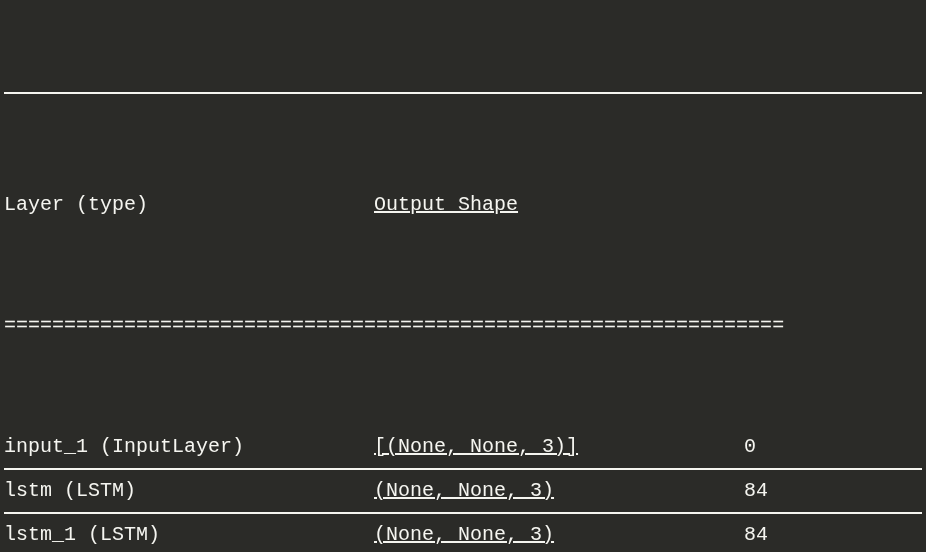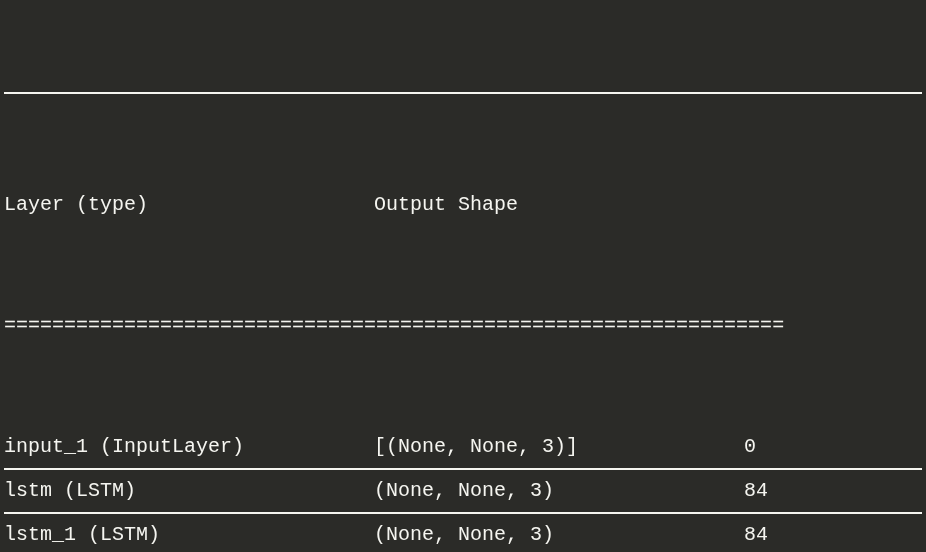--- a/index.html
+++ b/index.html
@@ -38,20 +38,21 @@
       padding: 4px 4px;
       white-space: pre;
     }
     .col-layer {
       width: 370px;
       flex-shrink: 0;
     }
     .col-output {
       width: 370px;
       flex-shrink: 0;
+      text-decoration: underline;
     }
     .col-param {
       flex: 1;
     }
   </style>
 </head>
 <body>
 
 <div class="summary">
 

